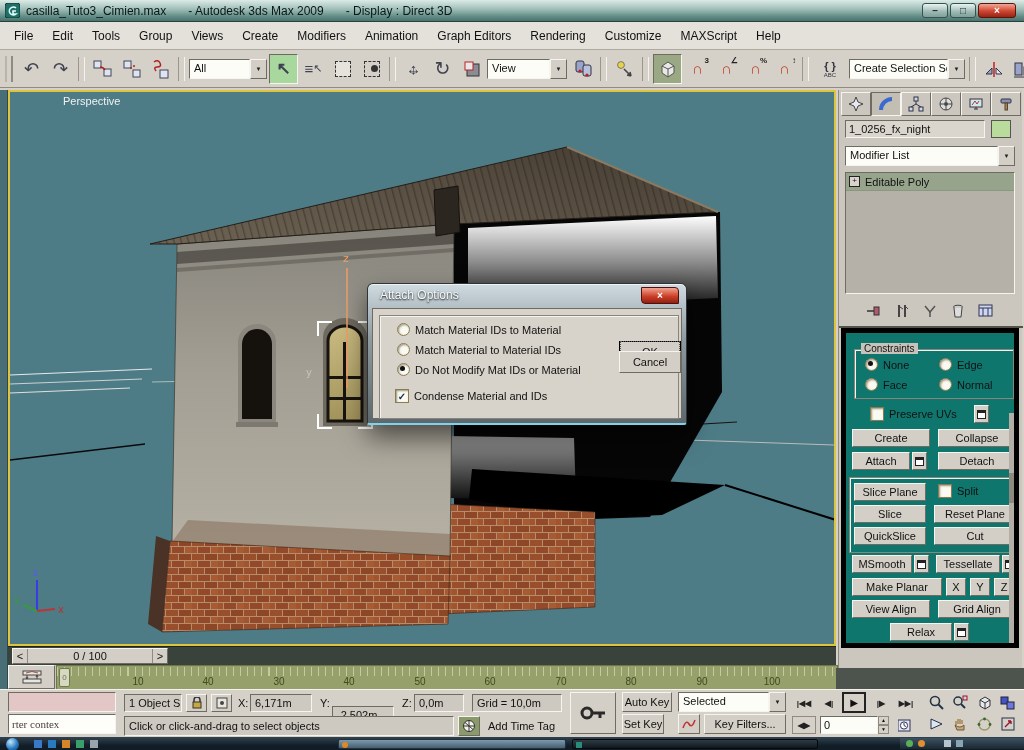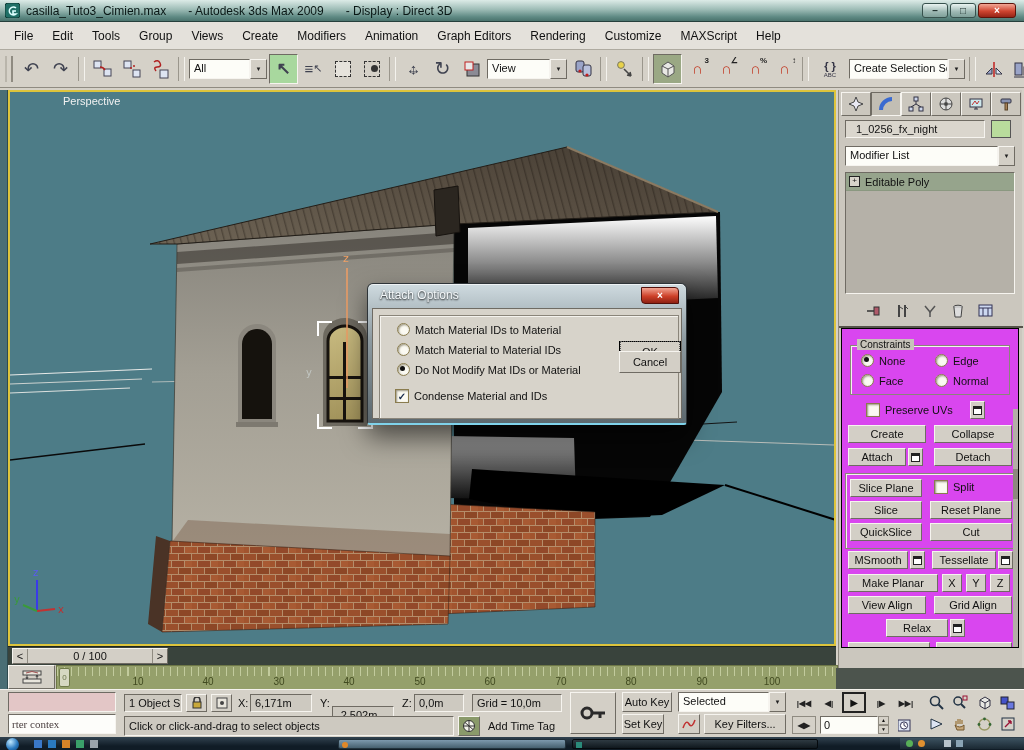--- a/index.html
+++ b/index.html
@@ -416,21 +416,21 @@
             <path d="M4 9 L7 5 L9 8 L11 5" stroke="#c03030" fill="none"></path>
           </svg>
         </div>
       <div class="ptab">
           <svg width="16" height="16">
             <rect x="3" y="3" width="10" height="4" rx="1" fill="#8892b0" stroke="#334"></rect>
             <rect x="7" y="7" width="2.5" height="7" fill="#a8825a" stroke="#5a4428"></rect>
           </svg>
         </div>
     </div>
-    <div class="a sunken" style="left:6px;top:30px;width:140px;height:18px;background:#dad6cd;display:flex;align-items:center;padding:0 10px">
+    <div class="a sunken" style="left:6px;top:30px;width:140px;height:18px;background:#dad6cd;display:flex;align-items:center;padding:0 3px">
         <span>1_0256_fx_night</span>
       </div>
     <div class="a" style="left:152px;top:30px;width:20px;height:18px;background:#b9dc9c;border:1px solid #555"></div>
     <div class="combo a" style="left:6px;top:56px;width:170px">
       <div class="cfield">Modifier List</div>
       <div class="cbtn">▼</div>
     </div>
     <div class="a sunken" style="left:6px;top:82px;width:170px;height:122px;background:#b5b1a8">
       <div style="display:flex;align-items:center;height:17px;background:#96a48c;border-bottom:1px solid #8a9880;padding-left:3px">
         <span style="width:9px;height:9px;background:#d8d4cb;border:1px solid #222;font-size:8px;line-height:7px;text-align:center;margin-right:5px">+</span>
@@ -465,21 +465,21 @@
         </div>
       <div class="tbtn" style="width:24px;height:20px">
           <svg width="16" height="14">
             <rect x="1" y="1" width="13" height="11" fill="#cdd8f0" stroke="#335"></rect>
             <path d="M1 4 L14 4 M5 4 L5 12 M10 4 L10 12" stroke="#335"></path>
           </svg>
         </div>
     </div>
     <div class="a" style="left:0;top:236px;width:184px;height:2px;background:#55524a"></div>
 
-    <div class="a" style="left:2px;top:238px;width:178px;height:320px;background:#d946ef;border:1px solid #000000;overflow:hidden">
+    <div class="a" style="left:2px;top:238px;width:178px;height:320px;background:#0f766e;border:5px solid #000000;overflow:hidden">
       <div class="a group" style="left:8px;top:16px;width:160px;height:50px">
         <span class="legend" style="background:#c7c3ba">Constraints</span>
         <div class="drow" style="left:10px;top:8px">
             <span class="radio sel"></span>
             <span class="rlabel">None</span>
           </div>
         <div class="drow" style="left:84px;top:8px">
             <span class="radio"></span>
             <span class="rlabel">Edge</span>
           </div>

